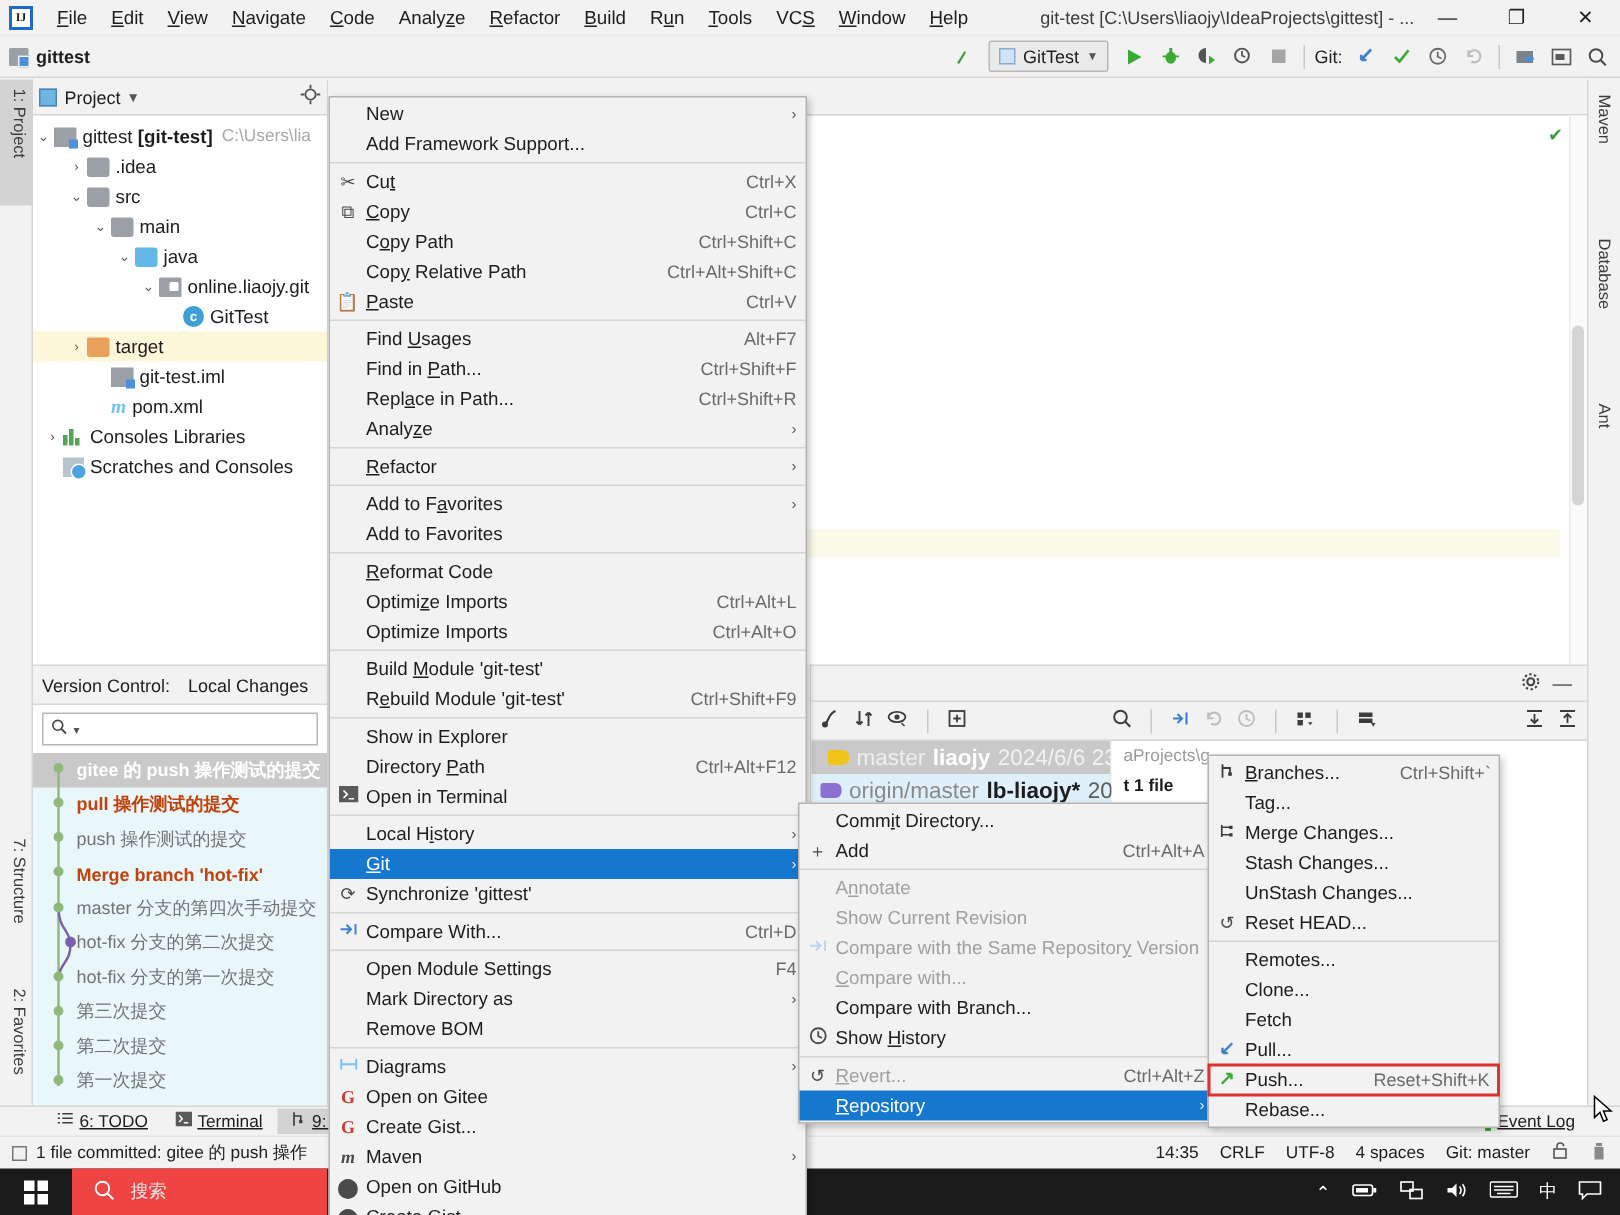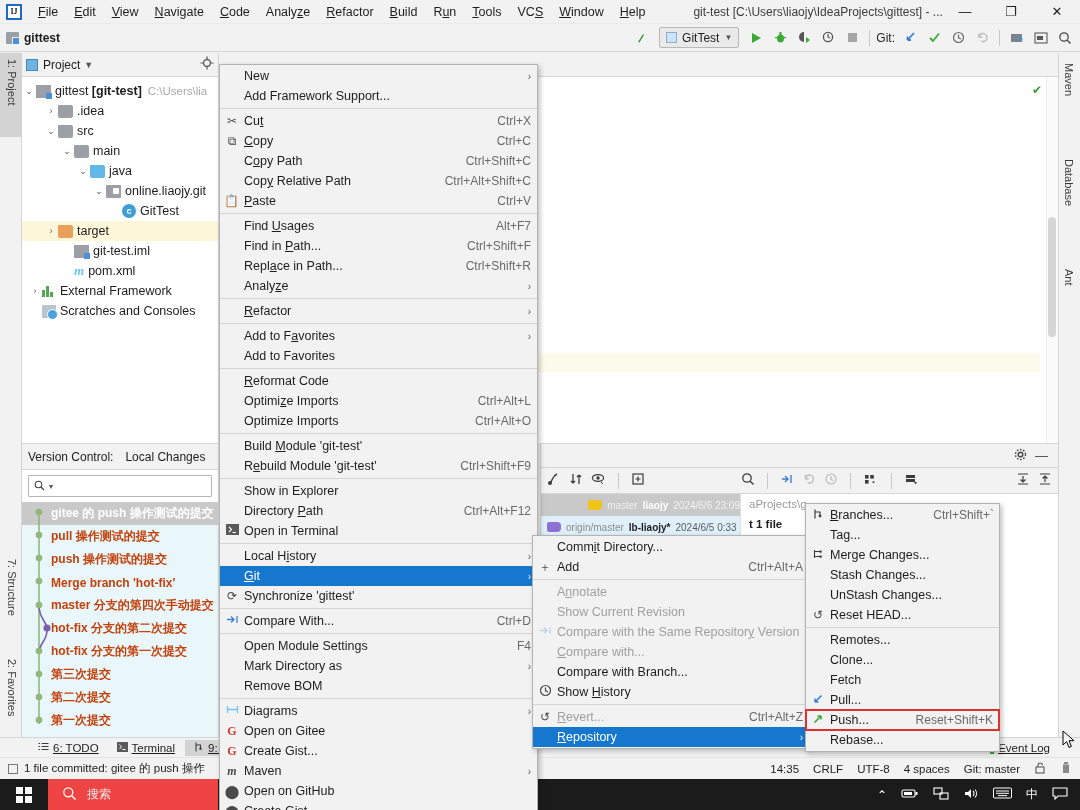--- a/index.html
+++ b/index.html
@@ -140,21 +140,21 @@
   .searchbox {
     margin: 5px 6px; height: 22px; border: 1px solid #b5b5b5; background: #fff;
     display: flex; align-items: center; padding: 0 5px; gap: 4px; border-radius: 1px;
   }
   .searchbox .mag { font-size: 11px; color: #555; }
   .searchbox .cv { font-size: 8px; color: #555; }
   .loglist { background: #e9f7fa; height: 251px; position: relative; overflow: hidden; }
   .logrow { height: 23px; display: flex; align-items: center; padding-left: 29px; white-space: nowrap; font-size: 12px;}
   .logrow.sel { background: #c9c9c9; }
   .logrow.sel .msg { color: #ffffff; font-weight: bold; }
-  .logrow .msg { color: #c2410c; font-weight: bold; }
+  .logrow .msg { color: #737373; font-weight: normal; }
   .logrow.dim .msg { color: #c2410c; font-weight: bold; }
   .graph { position: absolute; left: 0; top: 0; width: 29px; height: 232px; }
 
   
   .editorarea {
     position: absolute; left: 219px; top: 53px; width: 839px; height: 390px;
     background: #fff;
   }
   .edtabs { height: 24px; background: #f2f2f2; border-bottom: 1px solid #d6d6d6; display: flex; align-items: center; }
   .gutter { position: absolute; left: 0; top: 24px; width: 26px; height: 366px; background: #fff; }
@@ -175,21 +175,21 @@
 
   
   .gitwin {
     position: absolute; left: 540px; top: 443px; width: 518px; height: 294px;
     background: #fff; border-top: 1px solid #d6d6d6; border-left: 1px solid #d6d6d6;
   }
   .gitwin-head { height: 24px; background: #f2f2f2; display: flex; align-items: center; justify-content: flex-end; gap: 8px; padding-right: 10px; border-bottom: 1px solid #d6d6d6;}
   .gitwin-tb { height: 26px; background: #f2f2f2; display: flex; align-items: center; padding: 0 6px; gap: 8px; border-bottom: 1px solid #d6d6d6;}
   .gitlog-body { display: flex; height: 244px; }
   .gitlog-left { width: 200px; background: #fff; border-right: 1px solid #e0e0e0; }
-  .glrow { height: 22px; display: flex; align-items: center; gap: 5px; font-size: 10px; padding-left: 6px; white-space: nowrap; }
+  .glrow { height: 22px; display: flex; align-items: center; gap: 5px; font-size: 15px; padding-left: 6px; white-space: nowrap; }
   .glrow.sel { background: #c9c9c9; color: #fff; }
   .glrow.sel2 { background: #dff0fb; }
   .tagchip { width: 14px; height: 10px; background: #f0c419; border-radius: 2px 4px 4px 2px; flex: none;}
   .tagchip.purple { background: #8e6fd4; }
   .gl-branch { color: #8a8a8a; }
   .glrow.sel .gl-branch { color: #efefef; }
   .gl-author { font-weight: bold; }
   .gl-date { color: #5d5d5d; }
   .glrow.sel .gl-date { color: #f2f2f2; }
   .gitlog-right { flex: 1; position: relative; background: #fff; font-size: 11.5px; }
@@ -456,21 +456,21 @@
         <span class="m-icon">m</span>
         <span class="tlabel">pom.xml</span>
       </div>
       <div class="trow" style="padding-left:6px">
         <span class="tarrow">›</span>
         <span class="lib-icon">
             <i style="height:7px"></i>
             <i style="height:11px"></i>
             <i style="height:5px"></i>
           </span>
-        <span class="tlabel">External Framework</span>
+        <span class="tlabel">Consoles Libraries</span>
       </div>
       <div class="trow" style="padding-left:20px">
         <span class="scr-icon"></span>
         <span class="tlabel">Scratches and Consoles</span>
       </div>
     </div>
   </div>
 
   <div class="editorarea">
     <div class="edtabs"></div>

